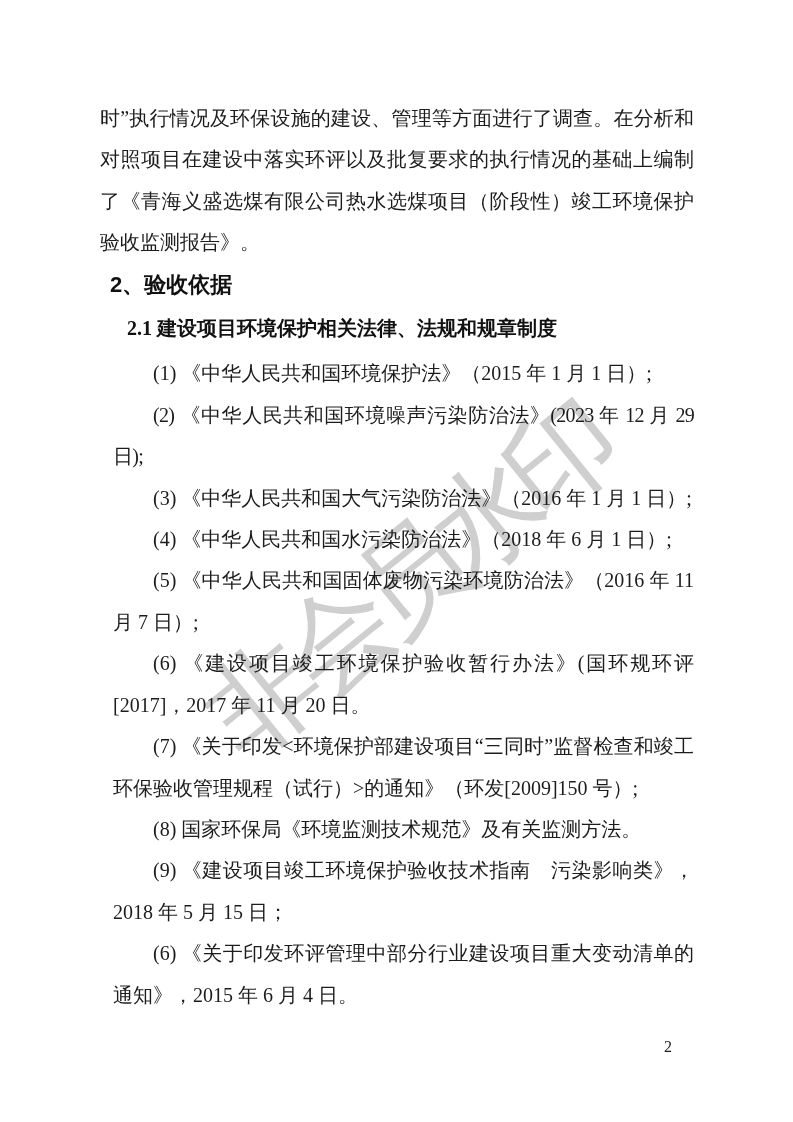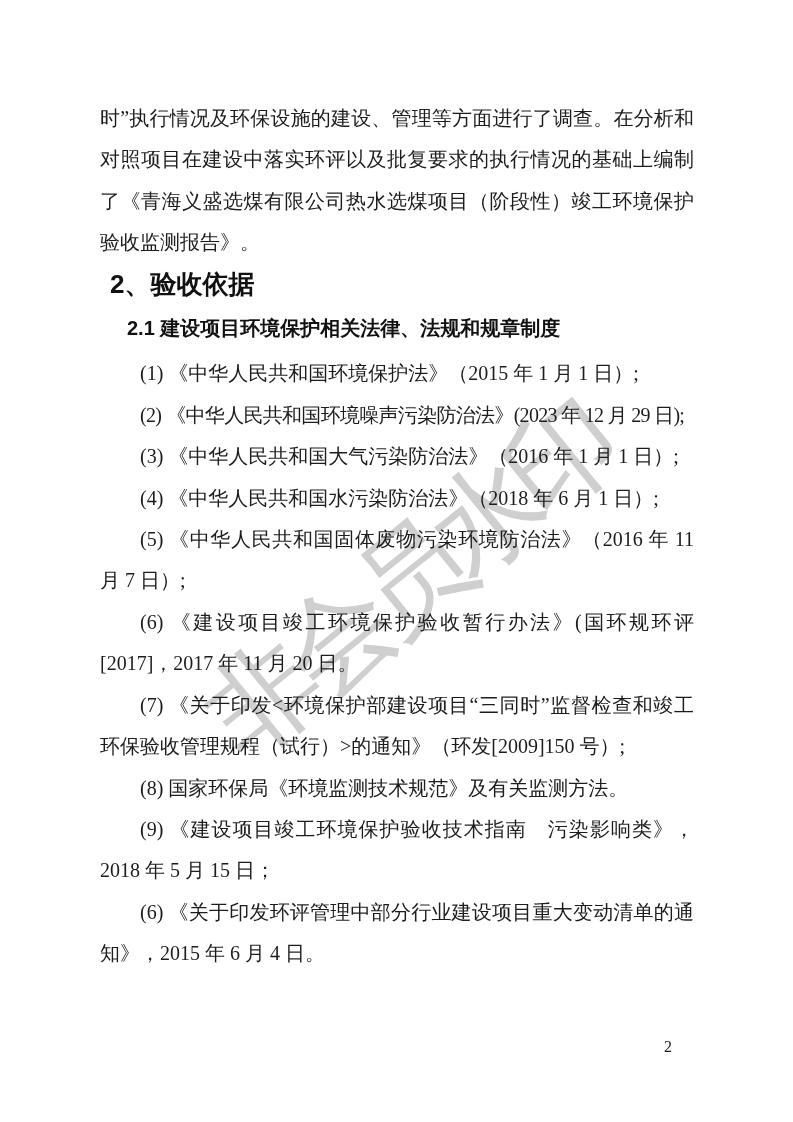--- a/index.html
+++ b/index.html
@@ -39,40 +39,41 @@
     line-height: 41.4px;
     text-align: justify;
     text-justify: inter-ideograph;
   }
   .intro {
     text-indent: 0;
   }
   h1.sec-heading {
     font-family: "Liberation Sans", "DejaVu Sans", sans-serif;
     font-weight: bold;
-    font-size: 26px;
+    font-size: 22px;
     line-height: 41.4px;
     color: #111111;
     margin-left: 10px;
     text-align: left;
   }
   h2.sec-subheading {
-    font-family: Liberation Sans, sans-serif;
+    font-family: Liberation Serif, serif;
     font-weight: bold;
     font-size: 20px;
     line-height: 41.4px;
     color: #111111;
     margin-left: 27px;
     margin-top: 3px;
     text-align: left;
   }
   .law-list { margin-top: 4px; }
   .law-item {
     text-indent: 40px;
     text-align: justify;
+    margin-left: 13px;
   }
   .law-item .num { margin-right: 5px; }
   
   .law-item.tight { letter-spacing: -0.7px; }
   .page-number {
     position: absolute;
     left: 656px;
     top: 1036px;
     width: 24px;
     text-align: center;

